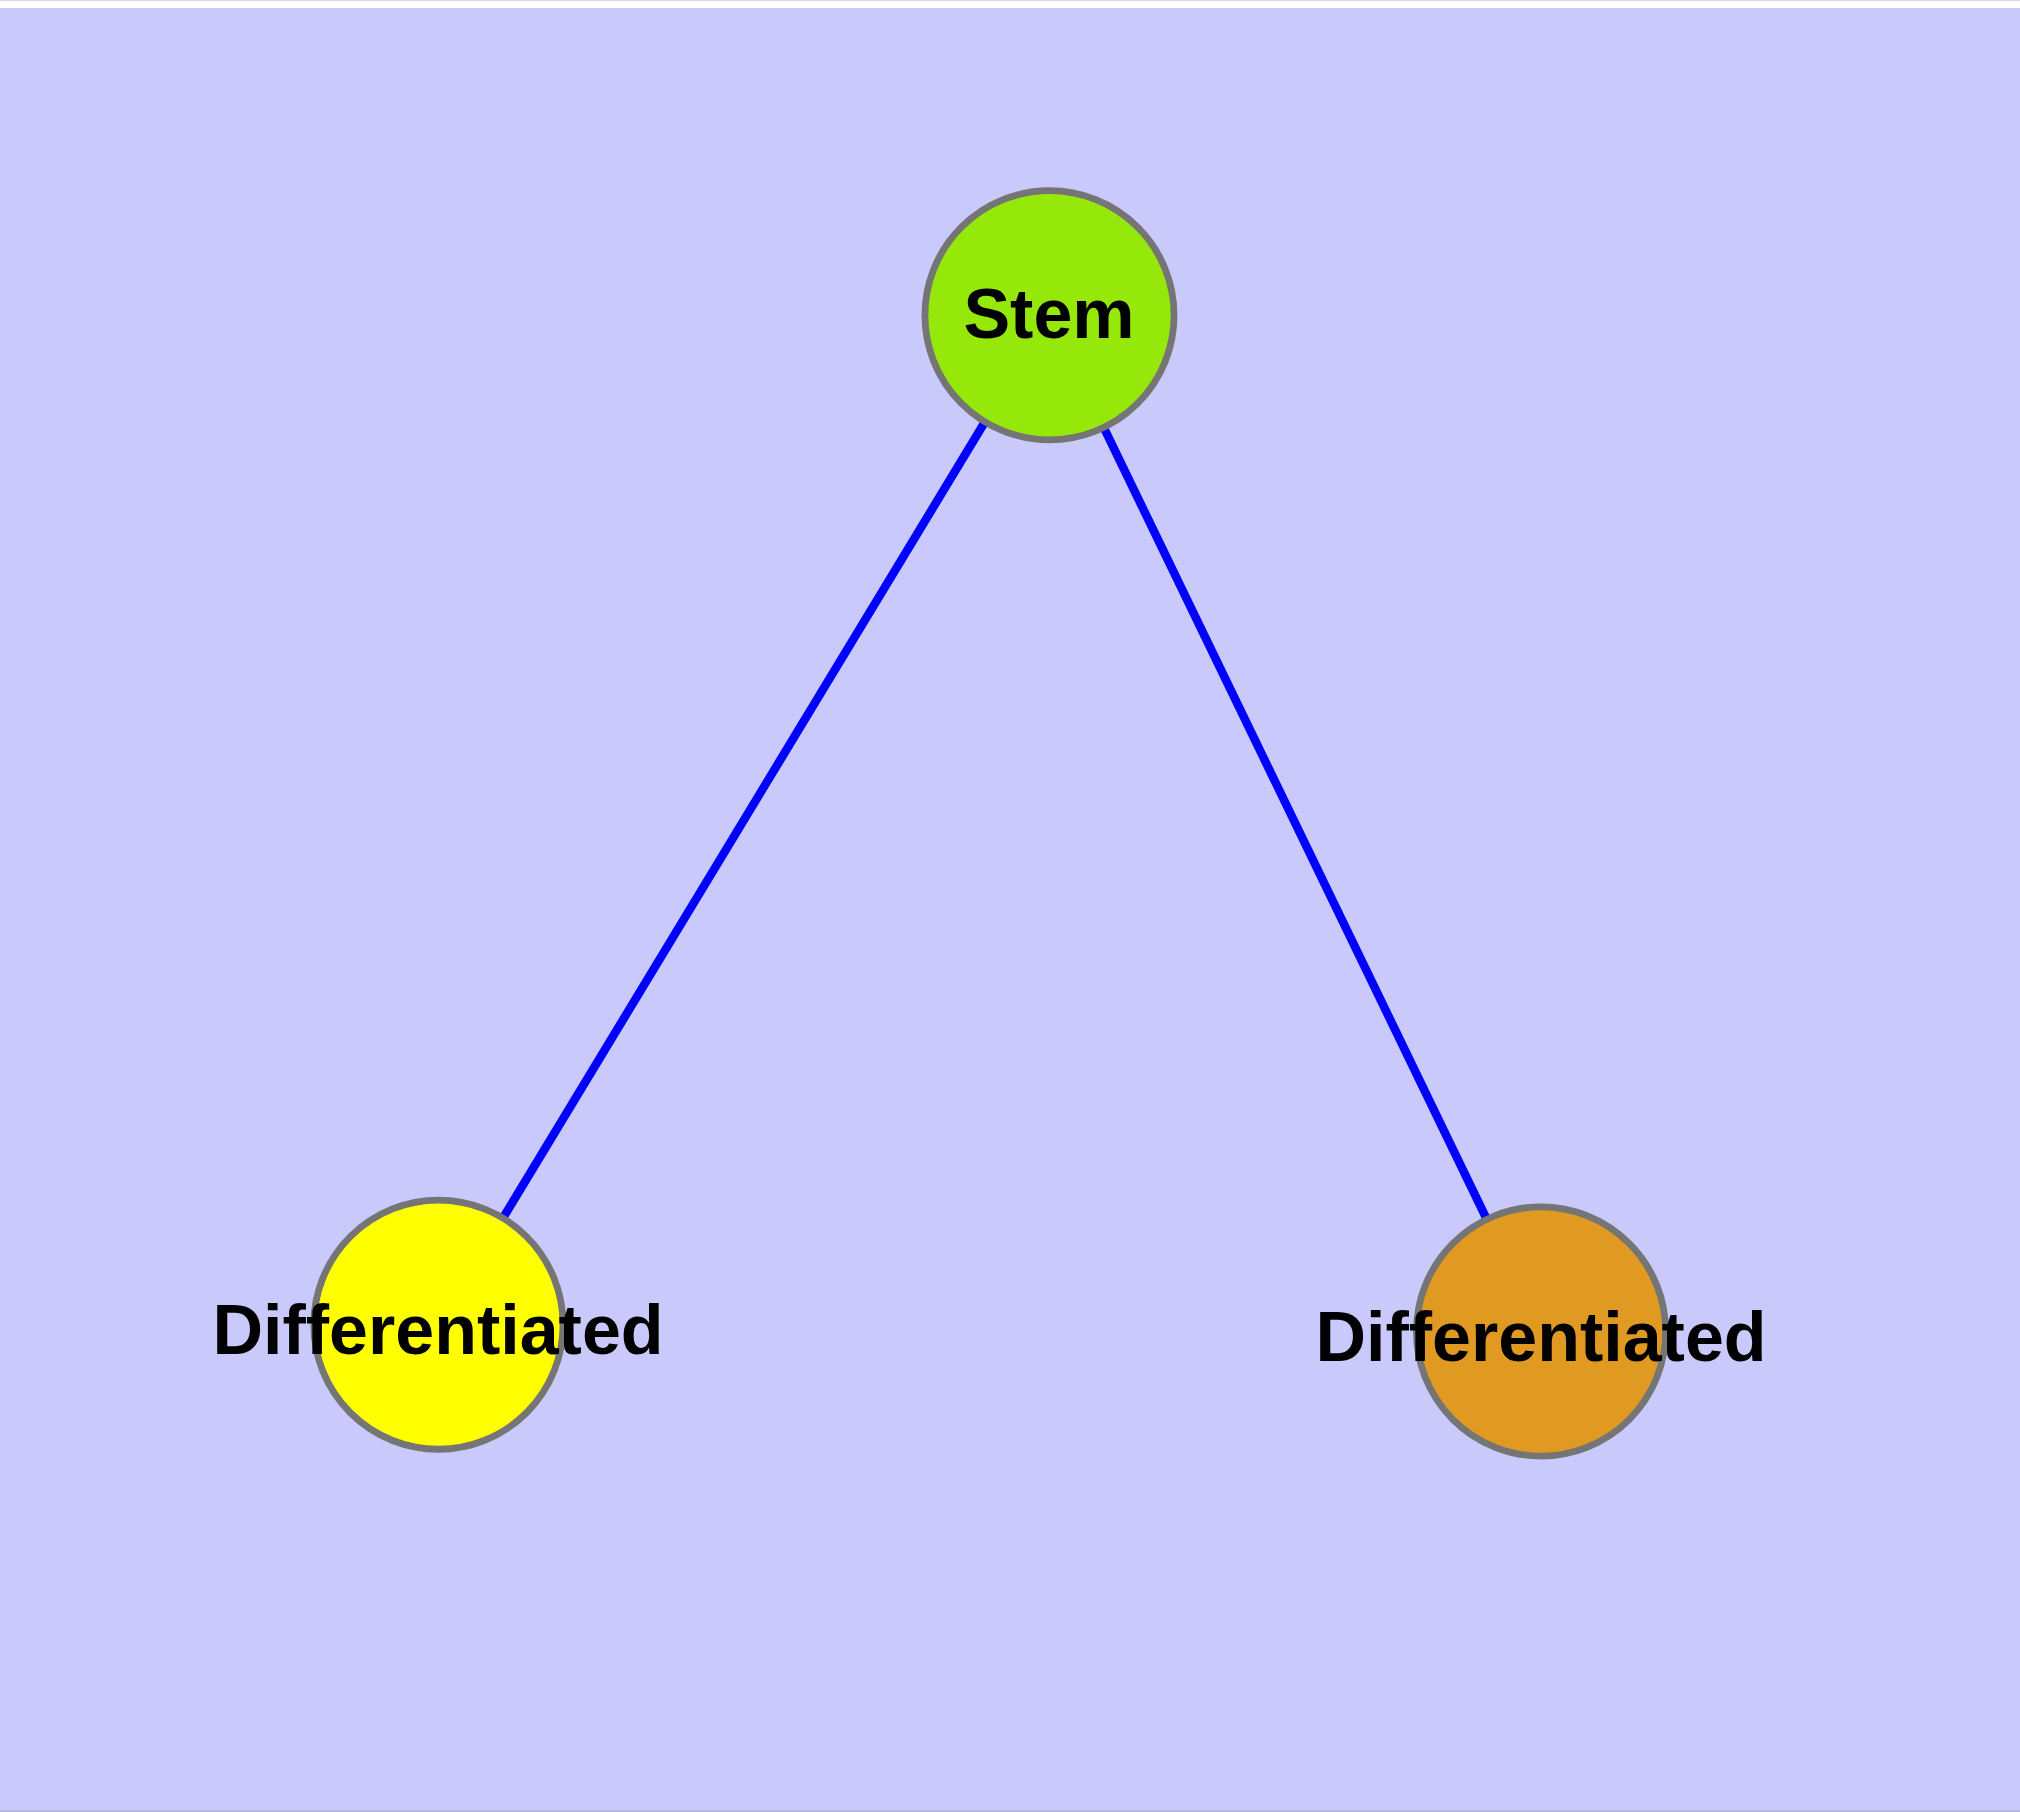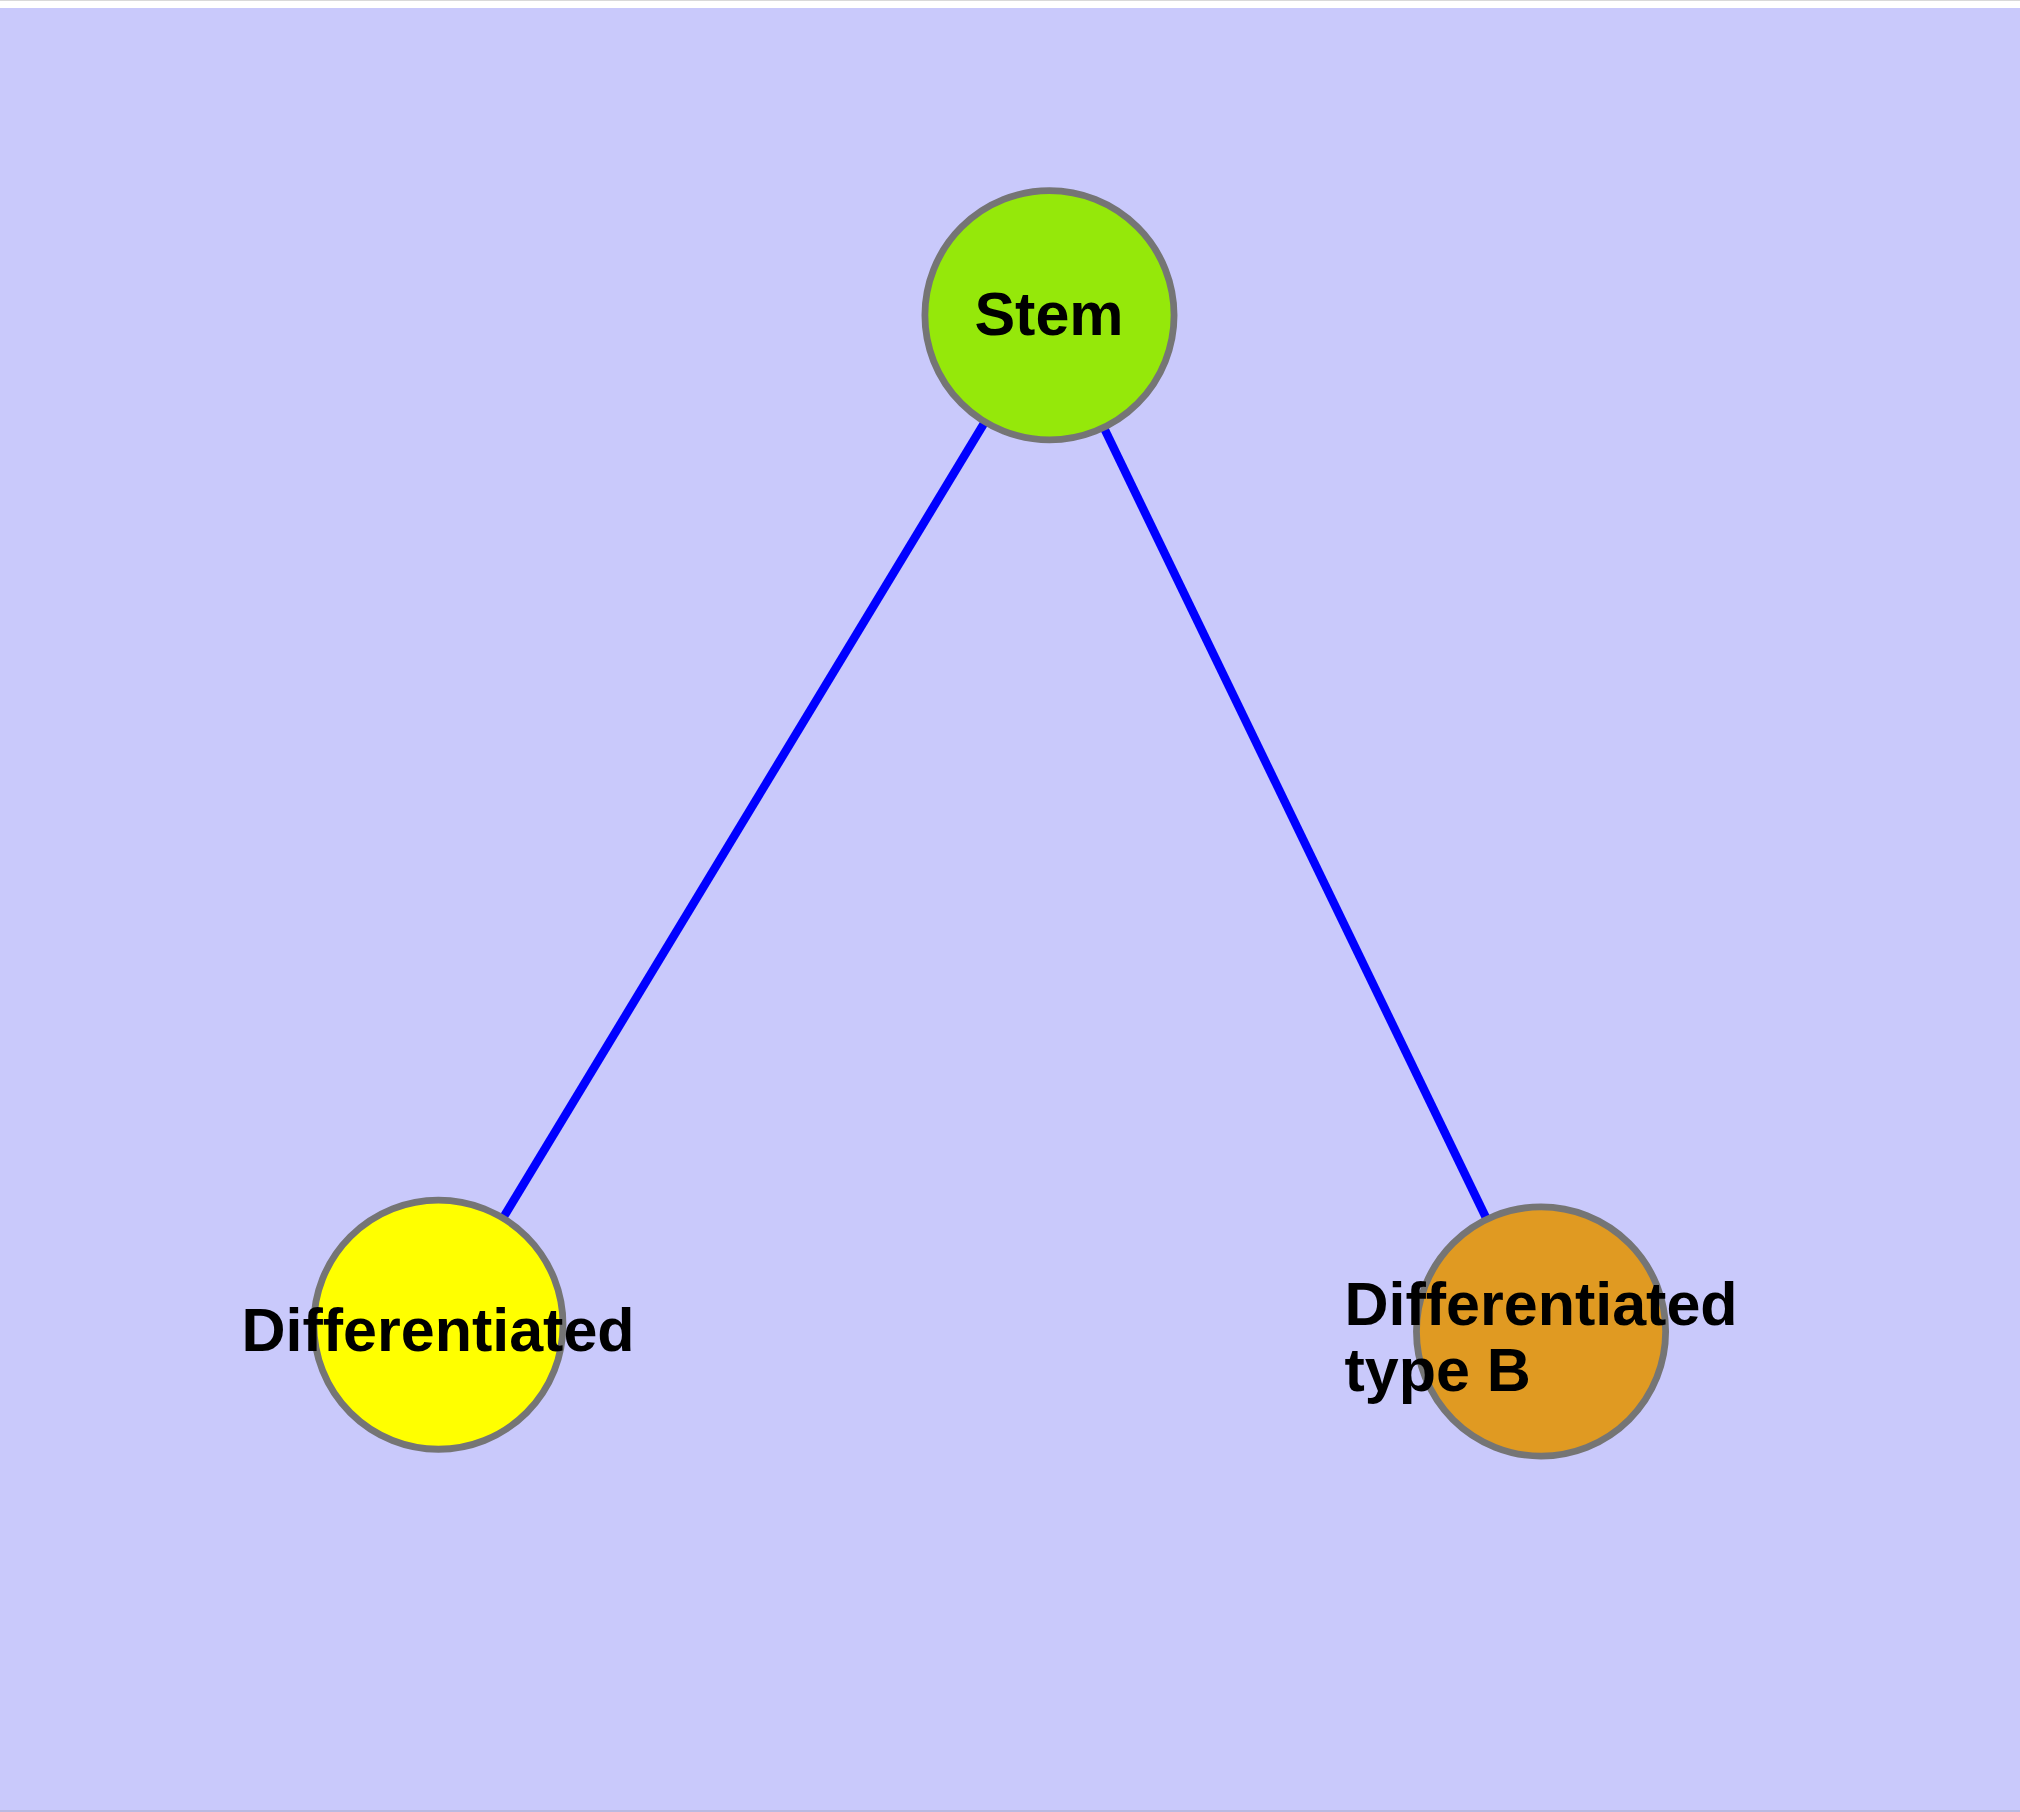--- a/index.html
+++ b/index.html
@@ -37,23 +37,23 @@
     position: absolute;
     top: 0; left: 0;
     width: 100%;
     height: 100%;
     pointer-events: none;
   }
   .node-label {
     position: absolute;
     transform: translate(-50%, -50%);
     font-weight: bold;
-    font-size: 61px;
+    font-size: 70px;
     line-height: 1.08;
-    text-align: left;
+    text-align: center;
     white-space: nowrap;
   }
 </style>
 </head>
 <body>
 
 <div class="screen" id="screen" style="background: rgb(201, 201, 251);">
   <svg class="graph-svg" id="graph-svg" xmlns="http://www.w3.org/2000/svg" viewBox="0 0 2384 2138">
       <line x1="1238" y1="372" x2="517" y2="1563" stroke="#0000ff" stroke-width="10"></line>
       <line x1="1238" y1="372" x2="1818" y2="1571" stroke="#0000ff" stroke-width="10"></line>
@@ -63,19 +63,18 @@
     </svg>
   <div class="labels-layer" id="labels-layer">
       <div class="node-label" style="left: 1049px; top: 315px; color: rgb(0, 0, 0);">
         <div>Stem</div>
       </div>
       <div class="node-label" style="left: 438px; top: 1331px; color: rgb(0, 0, 0);">
         <div>Differentiated</div>
       </div>
       <div class="node-label" style="left: 1541px; top: 1338px; color: rgb(0, 0, 0);">
         <div>Differentiated</div>
-        <div>type B</div>
       </div>
     </div>
   <div class="top-strip" id="top-strip" style="background: rgb(255, 255, 255); border-top: 1.7px solid rgb(217, 217, 217);"></div>
   <div class="bottom-edge" id="bottom-edge" style="background: rgb(185, 185, 226);"></div>
 </div>
 
 
 </body></html>

